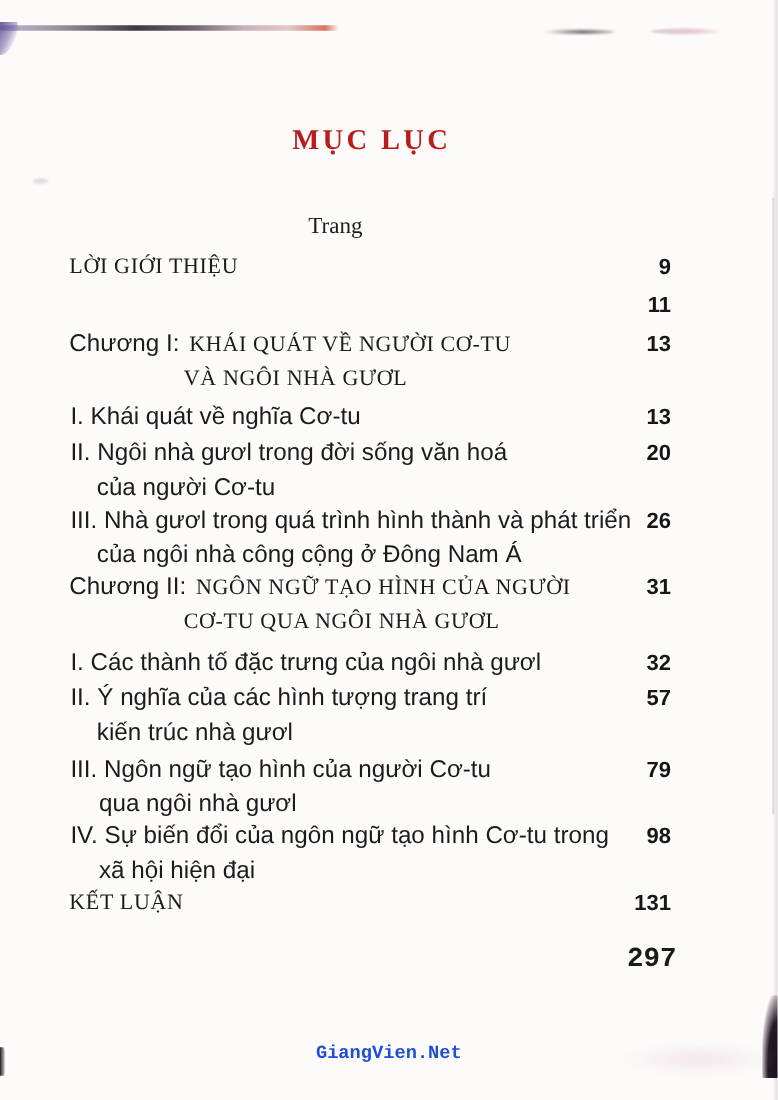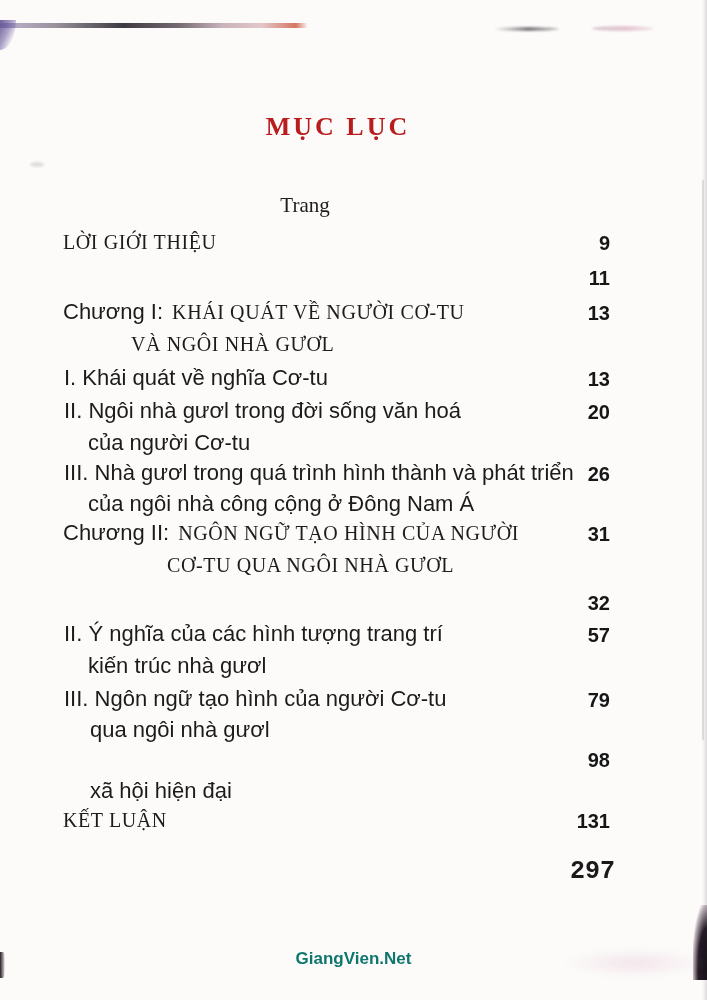--- a/index.html
+++ b/index.html
@@ -78,21 +78,21 @@
 <div class="row" style="top:263px">
   <span class="num">11</span>
 </div>
 
 <div class="row" style="top:298px">
   <span class="prefix">Chương I:</span><span class="serif">KHÁI QUÁT VỀ NGƯỜI CƠ-TU</span>
   <span class="num">13</span>
 </div>
 
 <div class="row" style="top:330px">
-  <span class="serif" style="margin-left:68px">VÀ NGÔI NHÀ GƯƠL</span>
+  <span class="serif" style="margin-left:104px">VÀ NGÔI NHÀ GƯƠL</span>
 </div>
 
 <div class="row" style="top:364px">
   <span class="sans" style="margin-left:1px">I. Khái quát về nghĩa Cơ-tu</span>
   <span class="num">13</span>
 </div>
 
 <div class="row" style="top:397px">
   <span class="sans" style="margin-left:1px">II. Ngôi nhà gươl trong đời sống văn hoá</span>
   <span class="num">20</span>
@@ -114,20 +114,21 @@
 <div class="row" style="top:519px">
   <span class="prefix">Chương II:</span><span class="serif">NGÔN NGỮ TẠO HÌNH CỦA NGƯỜI</span>
   <span class="num">31</span>
 </div>
 
 <div class="row" style="top:551px">
   <span class="serif" style="margin-left:104px">CƠ-TU QUA NGÔI NHÀ GƯƠL</span>
 </div>
 
 <div class="row" style="top:588px">
+  <span class="sans" style="margin-left:1px">I. Các thành tố đặc trưng của ngôi nhà gươl</span>
   <span class="num">32</span>
 </div>
 
 <div class="row" style="top:620px">
   <span class="sans" style="margin-left:1px">II. Ý nghĩa của các hình tượng trang trí</span>
   <span class="num">57</span>
 </div>
 
 <div class="row" style="top:652px">
   <span class="sans" style="margin-left:25px">kiến trúc nhà gươl</span>
@@ -136,26 +137,27 @@
 <div class="row" style="top:685px">
   <span class="sans" style="margin-left:1px">III. Ngôn ngữ tạo hình của người Cơ-tu</span>
   <span class="num">79</span>
 </div>
 
 <div class="row" style="top:716px">
   <span class="sans" style="margin-left:27px">qua ngôi nhà gươl</span>
 </div>
 
 <div class="row" style="top:745px">
+  <span class="sans" style="margin-left:1px">IV. Sự biến đổi của ngôn ngữ tạo hình Cơ-tu trong</span>
   <span class="num">98</span>
 </div>
 
 <div class="row" style="top:777px">
   <span class="sans" style="margin-left:27px">xã hội hiện đại</span>
 </div>
 
 <div class="row" style="top:806px">
   <span class="serif">KẾT LUẬN</span>
   <span class="num">131</span>
 </div>
 
 <div class="footer-num">297</div>
-<div class="watermark" style="color: #0f766e;">GiangVien.Net</div>
+<div class="watermark" style="color: #1d4ed8; font-family: Liberation Mono, monospace;">GiangVien.Net</div>
 
 </body></html>

